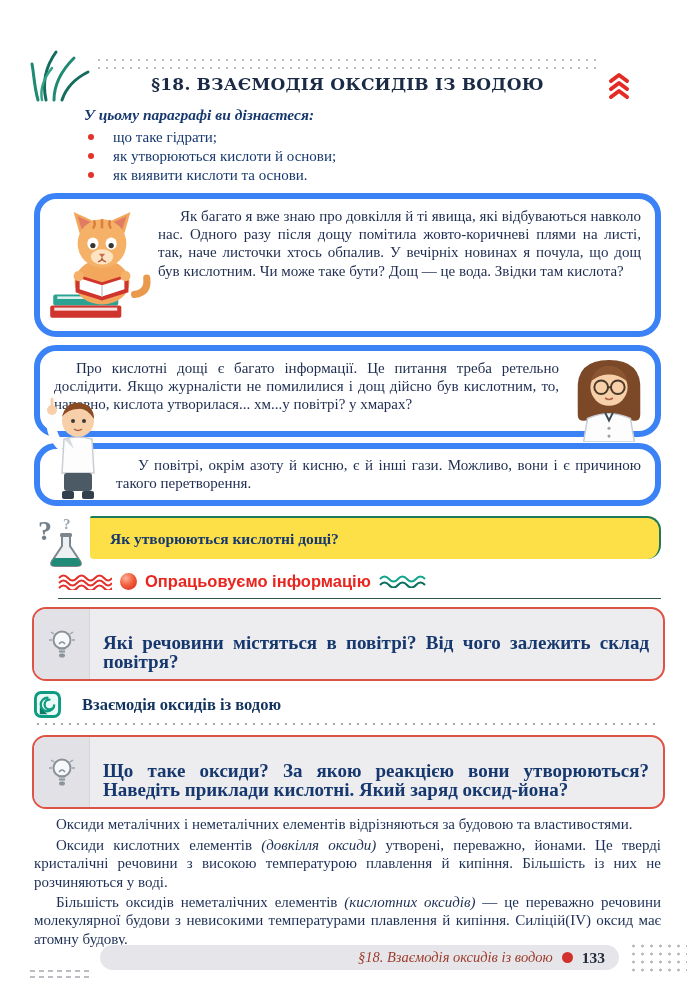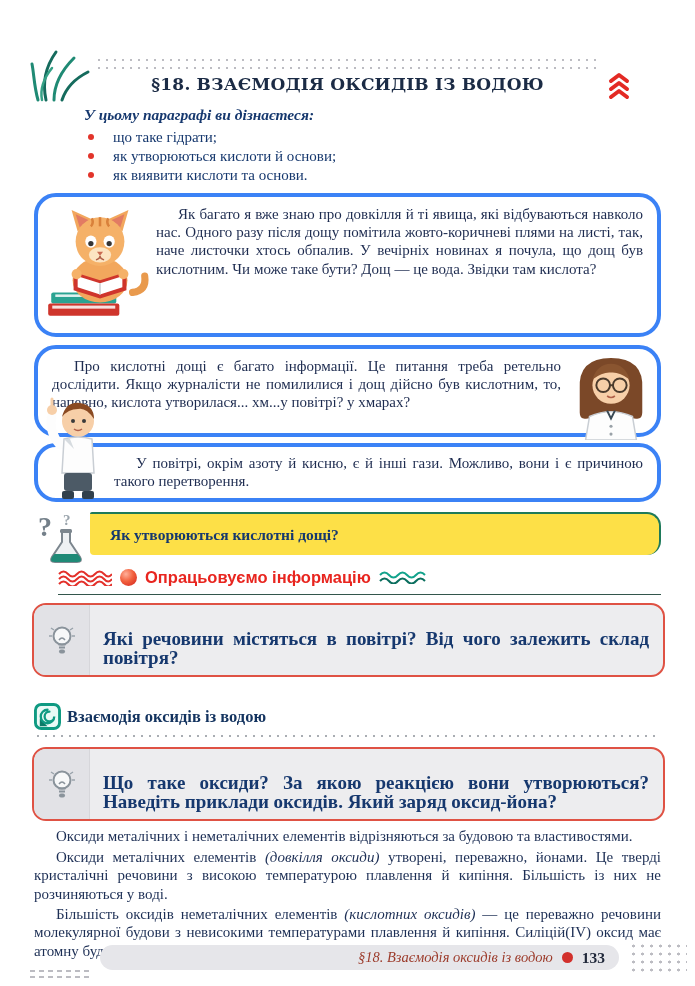--- a/index.html
+++ b/index.html
@@ -41,21 +41,21 @@
   .intro-list li {
     display: flex; align-items: baseline; gap: 19px;
     font-size: 15px; line-height: 19px; color: #16386e; padding-left: 4px;
   }
   .bullet { flex: none; width: 6px; height: 6px; border-radius: 50%; background: #e2342b; position: relative; top: -2px; }
 
   
   .bubble {
     position: relative;
     margin: 0 34px;
-    border: 4px solid #3b82f6;
+    border: 6px solid #3b82f6;
     border-radius: 22px;
     background: #fff;
   }
   .bubble p {
     font-size: 15px; line-height: 18.2px; color: #1e2c50;
     text-align: justify; text-indent: 22px;
   }
   .bubble-cat { margin-top: 8px; padding: 8px 14px 9px 118px; min-height: 144px; }
   .cat { position: absolute; left: 5px; top: 8px; width: 112px; height: 126px; }
 
@@ -114,22 +114,22 @@
   .task-icon-cell svg { width: 30px; height: 34px; }
   .task-text {
     display: flex; align-items: center;
     padding: 24px 14px 8px 13px;
     font-weight: bold; font-size: 19px; line-height: 19px; color: #16386e;
     text-align: justify;
   }
 
   
   .section2 {
-    display: flex; align-items: center; gap: 6px;
-    margin: 26px 34px 0;
+    display: flex; align-items: center; gap: 21px;
+    margin: 10px 34px 0;
     padding-bottom: 9px;
     background-image: radial-gradient(circle, #a9adb3 1.3px, transparent 1.5px);
     background-size: 8px 6px;
     background-repeat: repeat-x;
     background-position: 0 bottom;
   }
   .sec-icon  { width: 27px; height: 27px; flex: none; }
   .sec-title { font-weight: bold; font-size: 16.5px; color: #13335f; }
 
   
@@ -335,26 +335,26 @@
   <div class="task-box">
     <div class="task-icon-cell">
       <svg viewBox="0 0 30 34">
         <path d="M4 5 L7 7 M26 5 L23 7 M2 13 L5 13 M28 13 L25 13" stroke="#9aa4ac" stroke-width="1.5"></path>
         <circle cx="15" cy="13" r="8.5" fill="#f7f8f9" stroke="#8a939b" stroke-width="2"></circle>
         <path d="M12 17 q3 -4 6 0" fill="none" stroke="#8a939b" stroke-width="1.5"></path>
         <path d="M11.5 21.5 L18.5 21.5 M12 24.5 L18 24.5" stroke="#8a939b" stroke-width="2"></path>
         <rect x="12" y="26.5" width="6" height="4" rx="2" fill="#8a939b"></rect>
       </svg>
     </div>
-    <div class="task-text">Що таке оксиди? За якою реакцією вони утворюються? Наведіть приклади оксидів. Який заряд оксид-йона?</div>
+    <div class="task-text">Що таке оксиди? За якою реакцією вони утворюються? Наведіть приклади кислотні. Який заряд оксид-йона?</div>
   </div>
 
   <div class="body-text">
     <p><span>Оксиди металічних і неметалічних елементів відрізняються за будовою та властивостями.</span></p>
-    <p><span>Оксиди металічних елементів </span><i>(довкілля оксиди)</i><span> утворені, переважно, йонами. Це тверді кристалічні речовини з високою температурою плавлення й кипіння. Більшість із них не розчиняються у воді.</span></p>
+    <p><span>Оксиди кислотних елементів </span><i>(довкілля оксиди)</i><span> утворені, переважно, йонами. Це тверді кристалічні речовини з високою температурою плавлення й кипіння. Більшість із них не розчиняються у воді.</span></p>
     <p><span>Більшість оксидів неметалічних елементів </span><i>(кислотних оксидів)</i><span> — це переважно речовини молекулярної будови з невисокими температурами плавлення й кипіння. Силіцій(IV) оксид має атомну будову.</span></p>
   </div>
 
   <div class="footer">
     <div class="footer-dashes"></div>
     <div class="footer-bar">
       <span class="footer-label">§18. Взаємодія оксидів із водою</span>
       <span class="footer-dot"></span>
       <span class="footer-page">133</span>
     </div>

